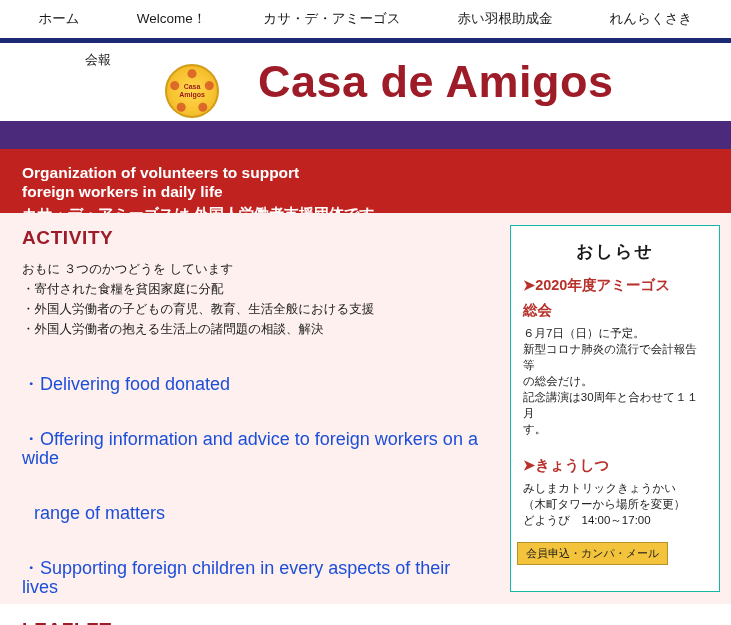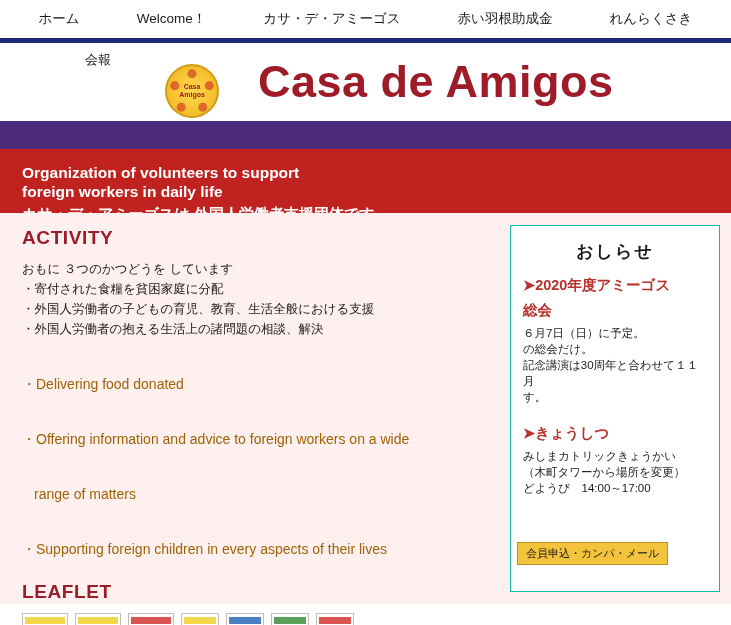--- a/index.html
+++ b/index.html
@@ -155,22 +155,22 @@
 
   .jp-line {
     font-size: 12.5px;
     color: #1a1a1a;
     line-height: 20px;
   }
   .en-list {
     margin-top: 9px;
   }
   .en-line {
-    font-size: 14px;
-    color: #a16207;
+    font-size: 18px;
+    color: #1d4ed8;
     line-height: 19px;
     margin-top: 36px;
   }
   .en-line .ind {
     display: inline-block;
     padding-left: 12px;
   }
 
   
   .leaflets {
@@ -344,20 +344,21 @@
 
     <div class="sect-head document">DOCUMENT</div>
   </div>
 
   <div class="sidebar">
     <div class="side-title">おしらせ</div>
 
     <div class="side-heading">➤2020年度アミーゴス</div>
     <div class="side-heading">総会</div>
     <div class="side-text">６月7日（日）に予定。</div>
+    <div class="side-text">新型コロナ肺炎の流行で会計報告等</div>
     <div class="side-text">の総会だけ。</div>
     <div class="side-text">記念講演は30周年と合わせて１１月</div>
     <div class="side-text">す。</div>
 
     <div class="side-heading second">➤きょうしつ</div>
     <div class="side-text">みしまカトリックきょうかい</div>
     <div class="side-text">（木町タワーから場所を変更）</div>
     <div class="side-text">どようび　14:00～17:00</div>
 
     <div class="side-btn">会員申込・カンパ・メール</div>

